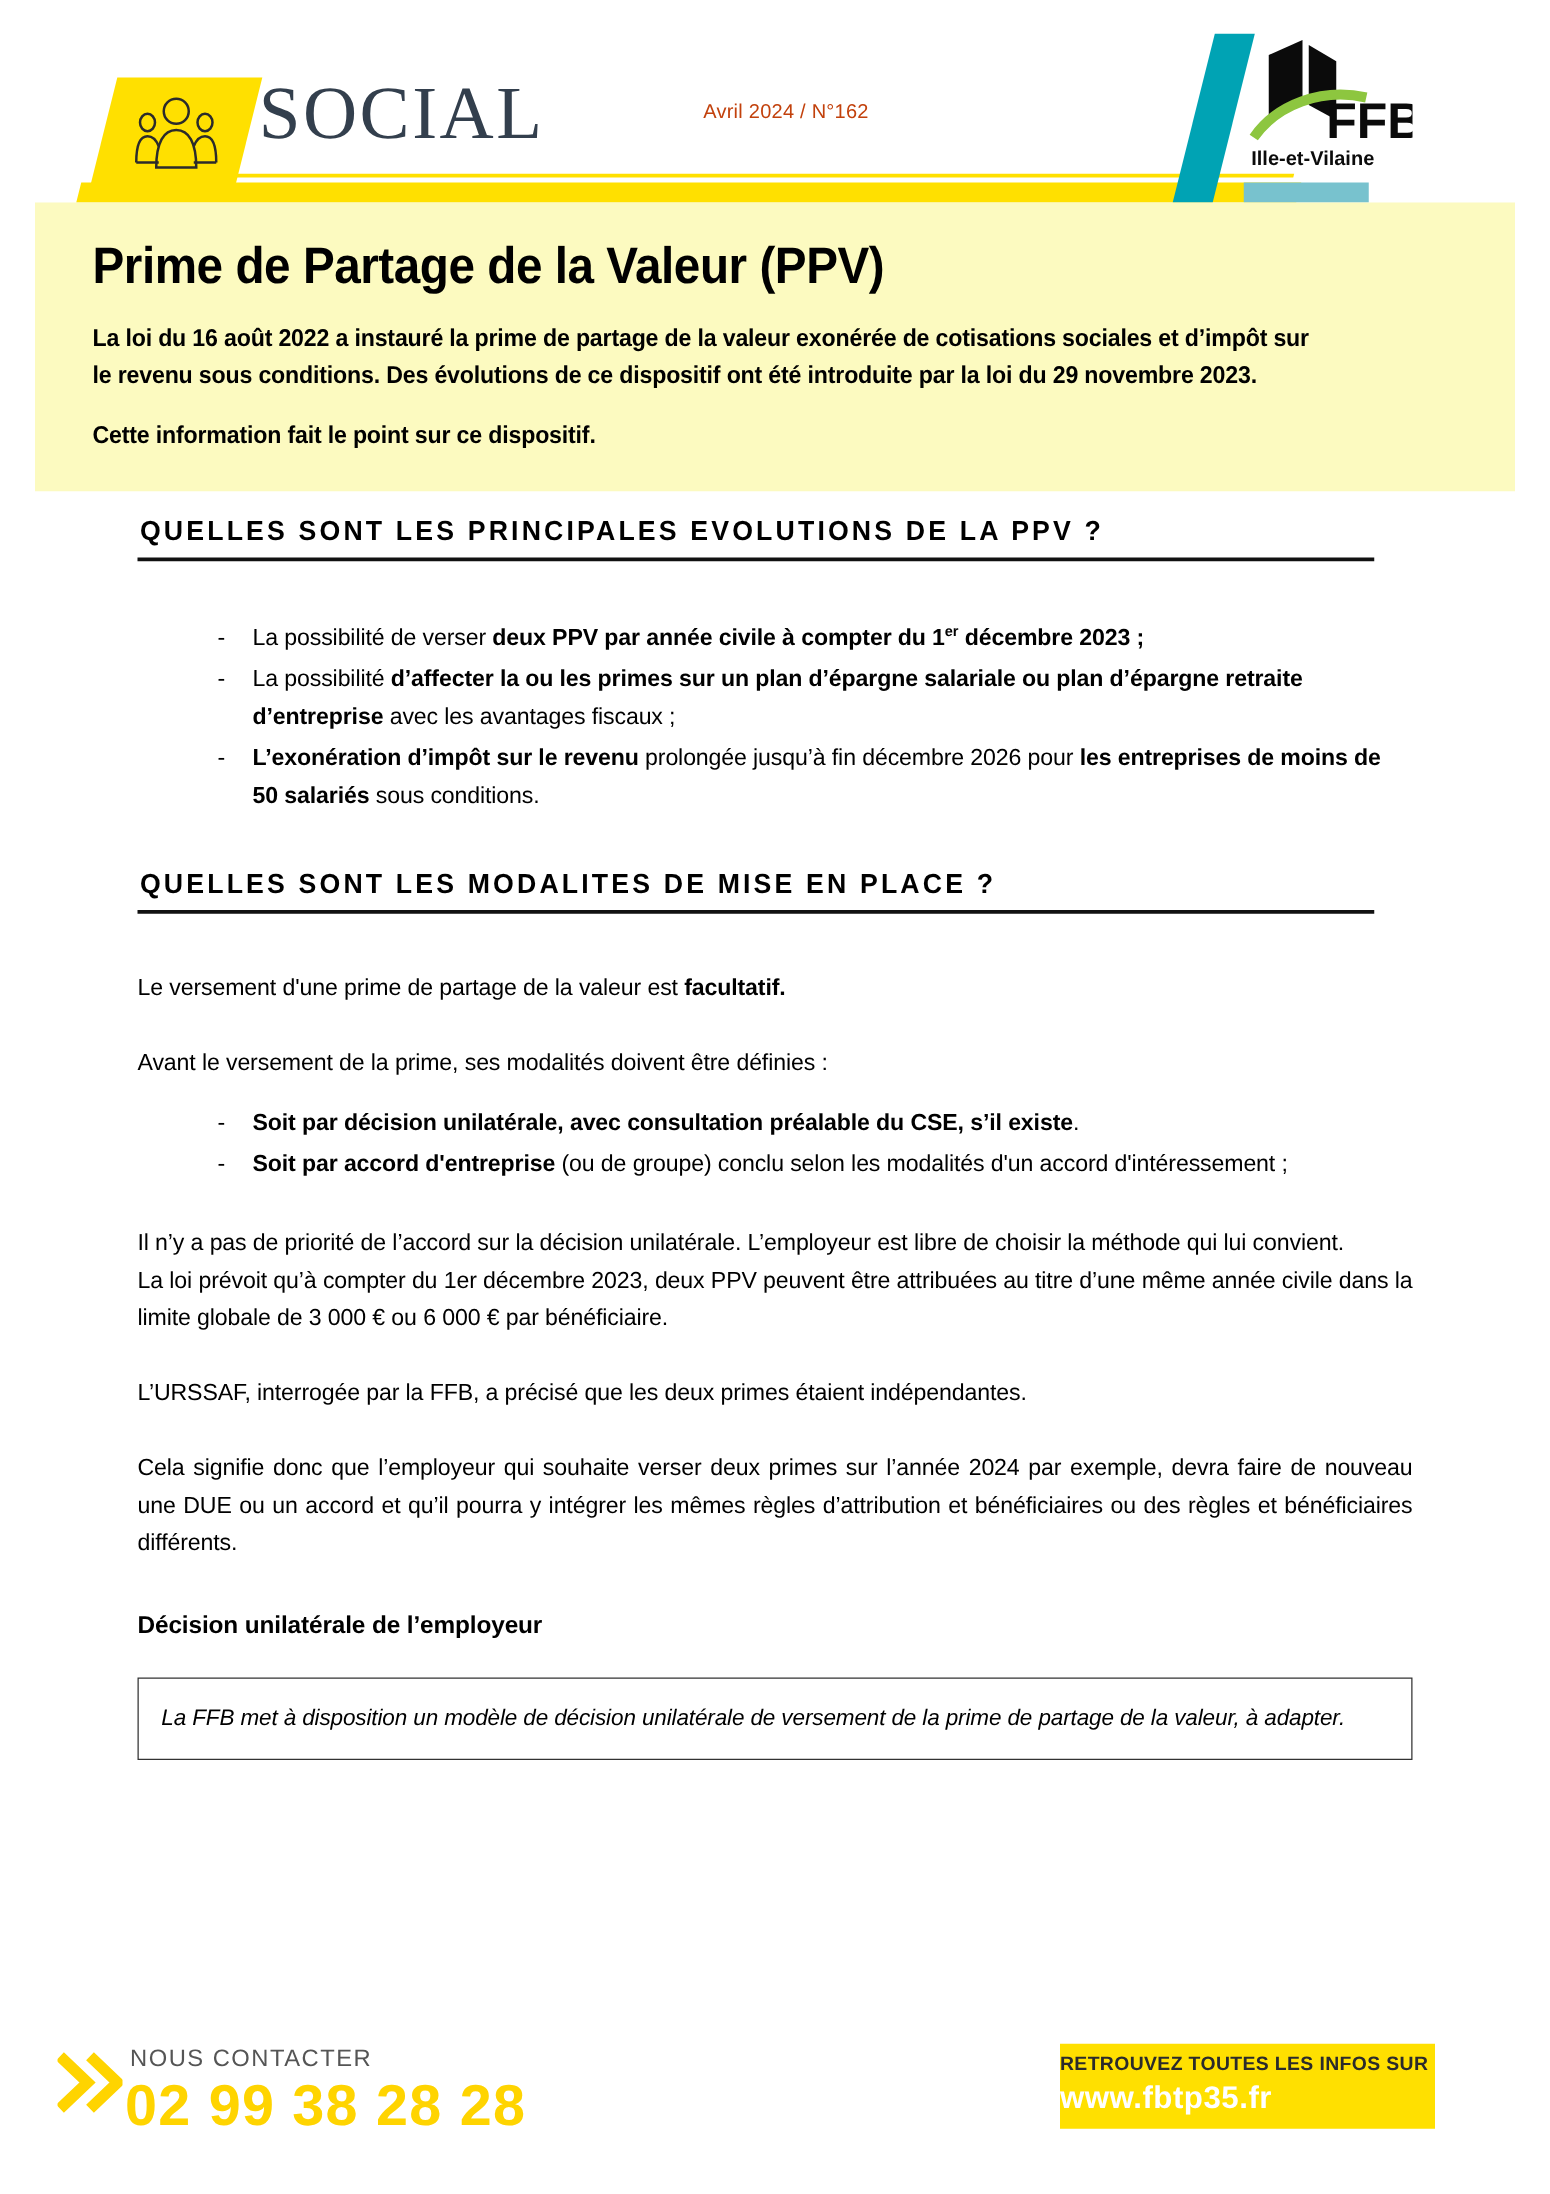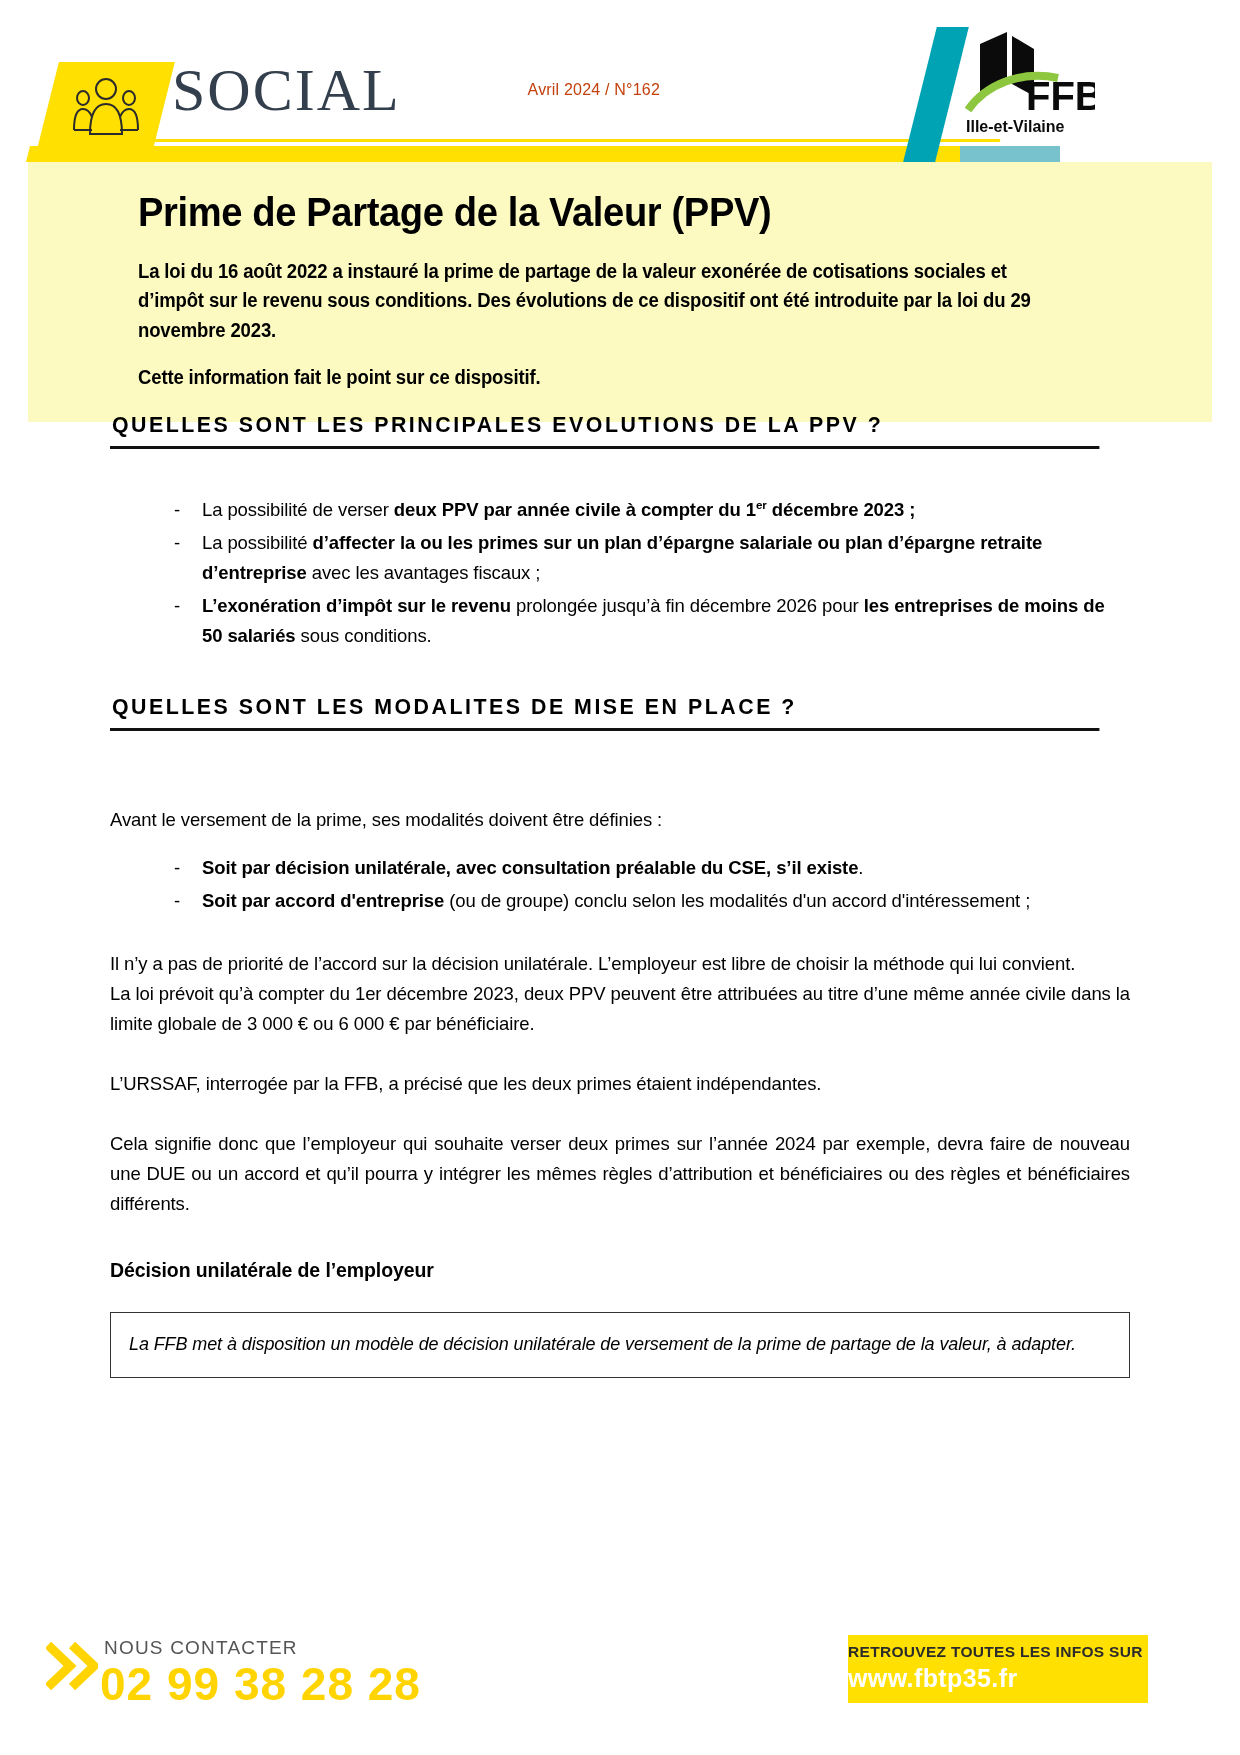--- a/index.html
+++ b/index.html
@@ -14,20 +14,21 @@
     font-family: "Liberation Sans", sans-serif;
     color: #000;
     overflow: hidden;
   }
 
   
   .header {
     position: relative;
     height: 152px;
     width: 988px;
+    margin-left: 35px;
   }
   .hdr-tag {
     position: absolute;
     left: 48px;
     top: 62px;
     width: 116px;
     height: 87px;
     background: #FFE000;
     transform: skewX(-14deg);
   }
@@ -105,21 +106,21 @@
   
   .intro {
     position: absolute;
     left: 28px;
     top: 162px;
     width: 1184px;
     background: #FCFAC0;
     padding: 28px 0 30px 0;
     box-sizing: border-box;
   }
-  .intro-inner { padding: 0 110px 0 110px; }
+  .intro-inner { padding: 0 110px 0 46px; }
   .intro h1 {
     margin: 0 0 22px 0;
     font-size: 41px;
     font-weight: bold;
     letter-spacing: -0.4px;
     line-height: 1.1;
     font-family: "Liberation Sans Narrow", "Liberation Sans", sans-serif;
     transform: scaleX(0.93);
     transform-origin: left center;
   }
@@ -318,20 +319,21 @@
     <li>La possibilité de verser <b>deux PPV par année civile à compter du 1</b><b><sup>er</sup></b><b> décembre 2023 ;</b></li>
     <li>La possibilité <b>d’affecter la ou les primes sur un plan d’épargne salariale ou plan d’épargne retraite d’entreprise</b> avec les avantages fiscaux ;</li>
     <li><b>L’exonération d’impôt sur le revenu</b> prolongée jusqu’à fin décembre 2026 pour <b>les entreprises de moins de 50 salariés</b> sous conditions.</li>
   </ul>
 
   <div class="gap-lg"></div>
 
   <h2 class="section">QUELLES SONT LES MODALITES DE MISE EN PLACE ?</h2>
   <div class="sec-gap-2"></div>
 
+  <p class="body">Le versement d'une prime de partage de la valeur est <b>facultatif.</b></p>
   <div class="gap-md"></div>
   <p class="body">Avant le versement de la prime, ses modalités doivent être définies :</p>
   <div class="gap-sm"></div>
   <ul class="dash justified">
     <li><b>Soit par décision unilatérale, avec consultation préalable du CSE, s’il existe</b>.</li>
     <li><b>Soit par accord d'entreprise</b> (ou de groupe) conclu selon les modalités d'un accord d'intéressement ;</li>
   </ul>
   <div class="gap-md"></div>
   <p class="body justified">Il n’y a pas de priorité de l’accord sur la décision unilatérale. L’employeur est libre de choisir la méthode qui lui convient.</p>
   <p class="body justified">La loi prévoit qu’à compter du 1er décembre 2023, deux PPV peuvent être attribuées au titre d’une même année civile dans la limite globale de 3 000 € ou 6 000 € par bénéficiaire.</p>

